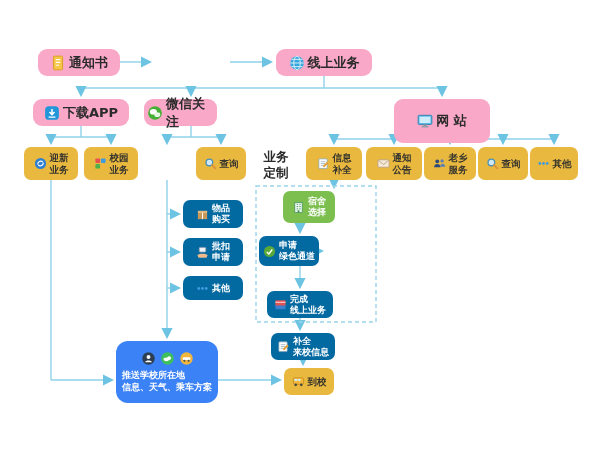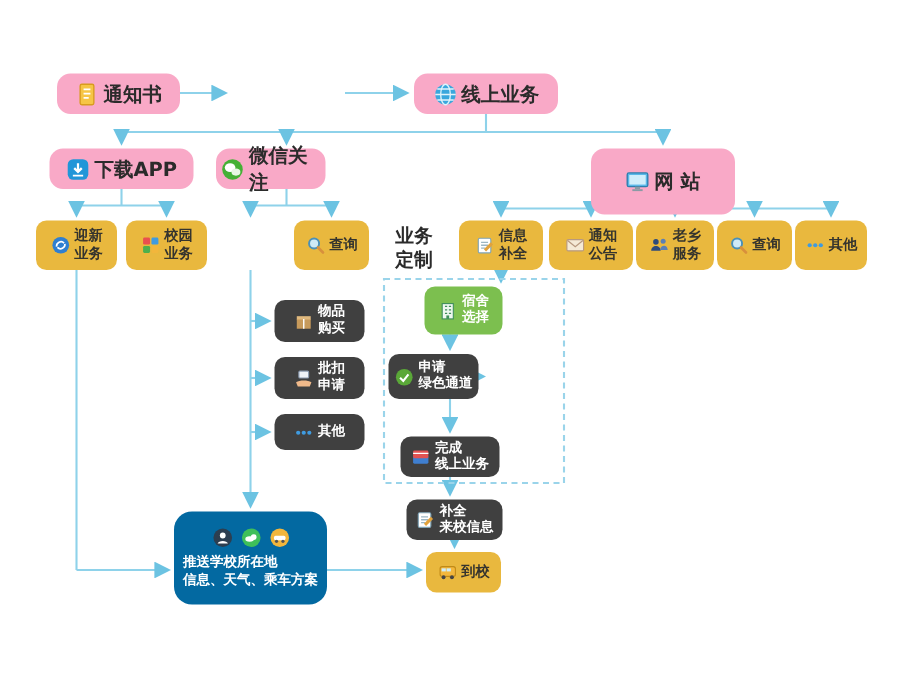--- a/index.html
+++ b/index.html
@@ -3,23 +3,23 @@
 <meta charset="utf-8">
 <style>
   html,body{margin:0;padding:0;background:#fff;}
   body{font-family:"DejaVu Sans","Liberation Sans",sans-serif;}
   .canvas{position:relative;width:600px;height:450px;background:#fff;overflow:hidden;}
   .wires{position:absolute;left:0;top:0;width:600px;height:450px;z-index:1;}
   .node{position:absolute;display:flex;align-items:center;justify-content:center;gap:3px;
         border-radius:7px;z-index:2;box-sizing:border-box;padding:2px 3px;text-align:left;}
   .pink{background:#f9a9c7;color:#2b2b2b;font-weight:700;font-size:13px;border-radius:9px;}
   .gold{background:#e9b83e;color:#35342e;font-weight:700;font-size:9.5px;line-height:1.18;}
-  .orange{background:#404040;color:#fff;font-weight:700;font-size:9px;line-height:1.2;}
+  .orange{background:#0369a1;color:#fff;font-weight:700;font-size:9px;line-height:1.2;}
   .green{background:#7cbf4f;color:#fff;font-weight:700;font-size:9px;line-height:1.2;}
-  .push{background:#0369a1;color:#fff;font-weight:700;font-size:9px;flex-direction:column;
+  .push{background:#3b82f6;color:#fff;font-weight:700;font-size:9px;flex-direction:column;
         gap:3px;border-radius:12px;padding:18px 5px;line-height:1.35;}
   .plain-label{position:absolute;z-index:2;color:#2b2b2b;font-weight:700;font-size:12.5px;
         line-height:1.3;text-align:center;}
   .lbl,.plain-label,.push-text{white-space:pre-line;}
   .ic{display:inline-flex;width:13px;height:13px;flex:0 0 auto;}
   .ic svg{width:100%;height:100%;display:block;}
   .pink .ic{width:16px;height:16px;}
   .push-icons{display:flex;gap:4px;align-items:center;justify-content:center;}
   .push-icons .ic{width:15px;height:15px;}
 </style>

